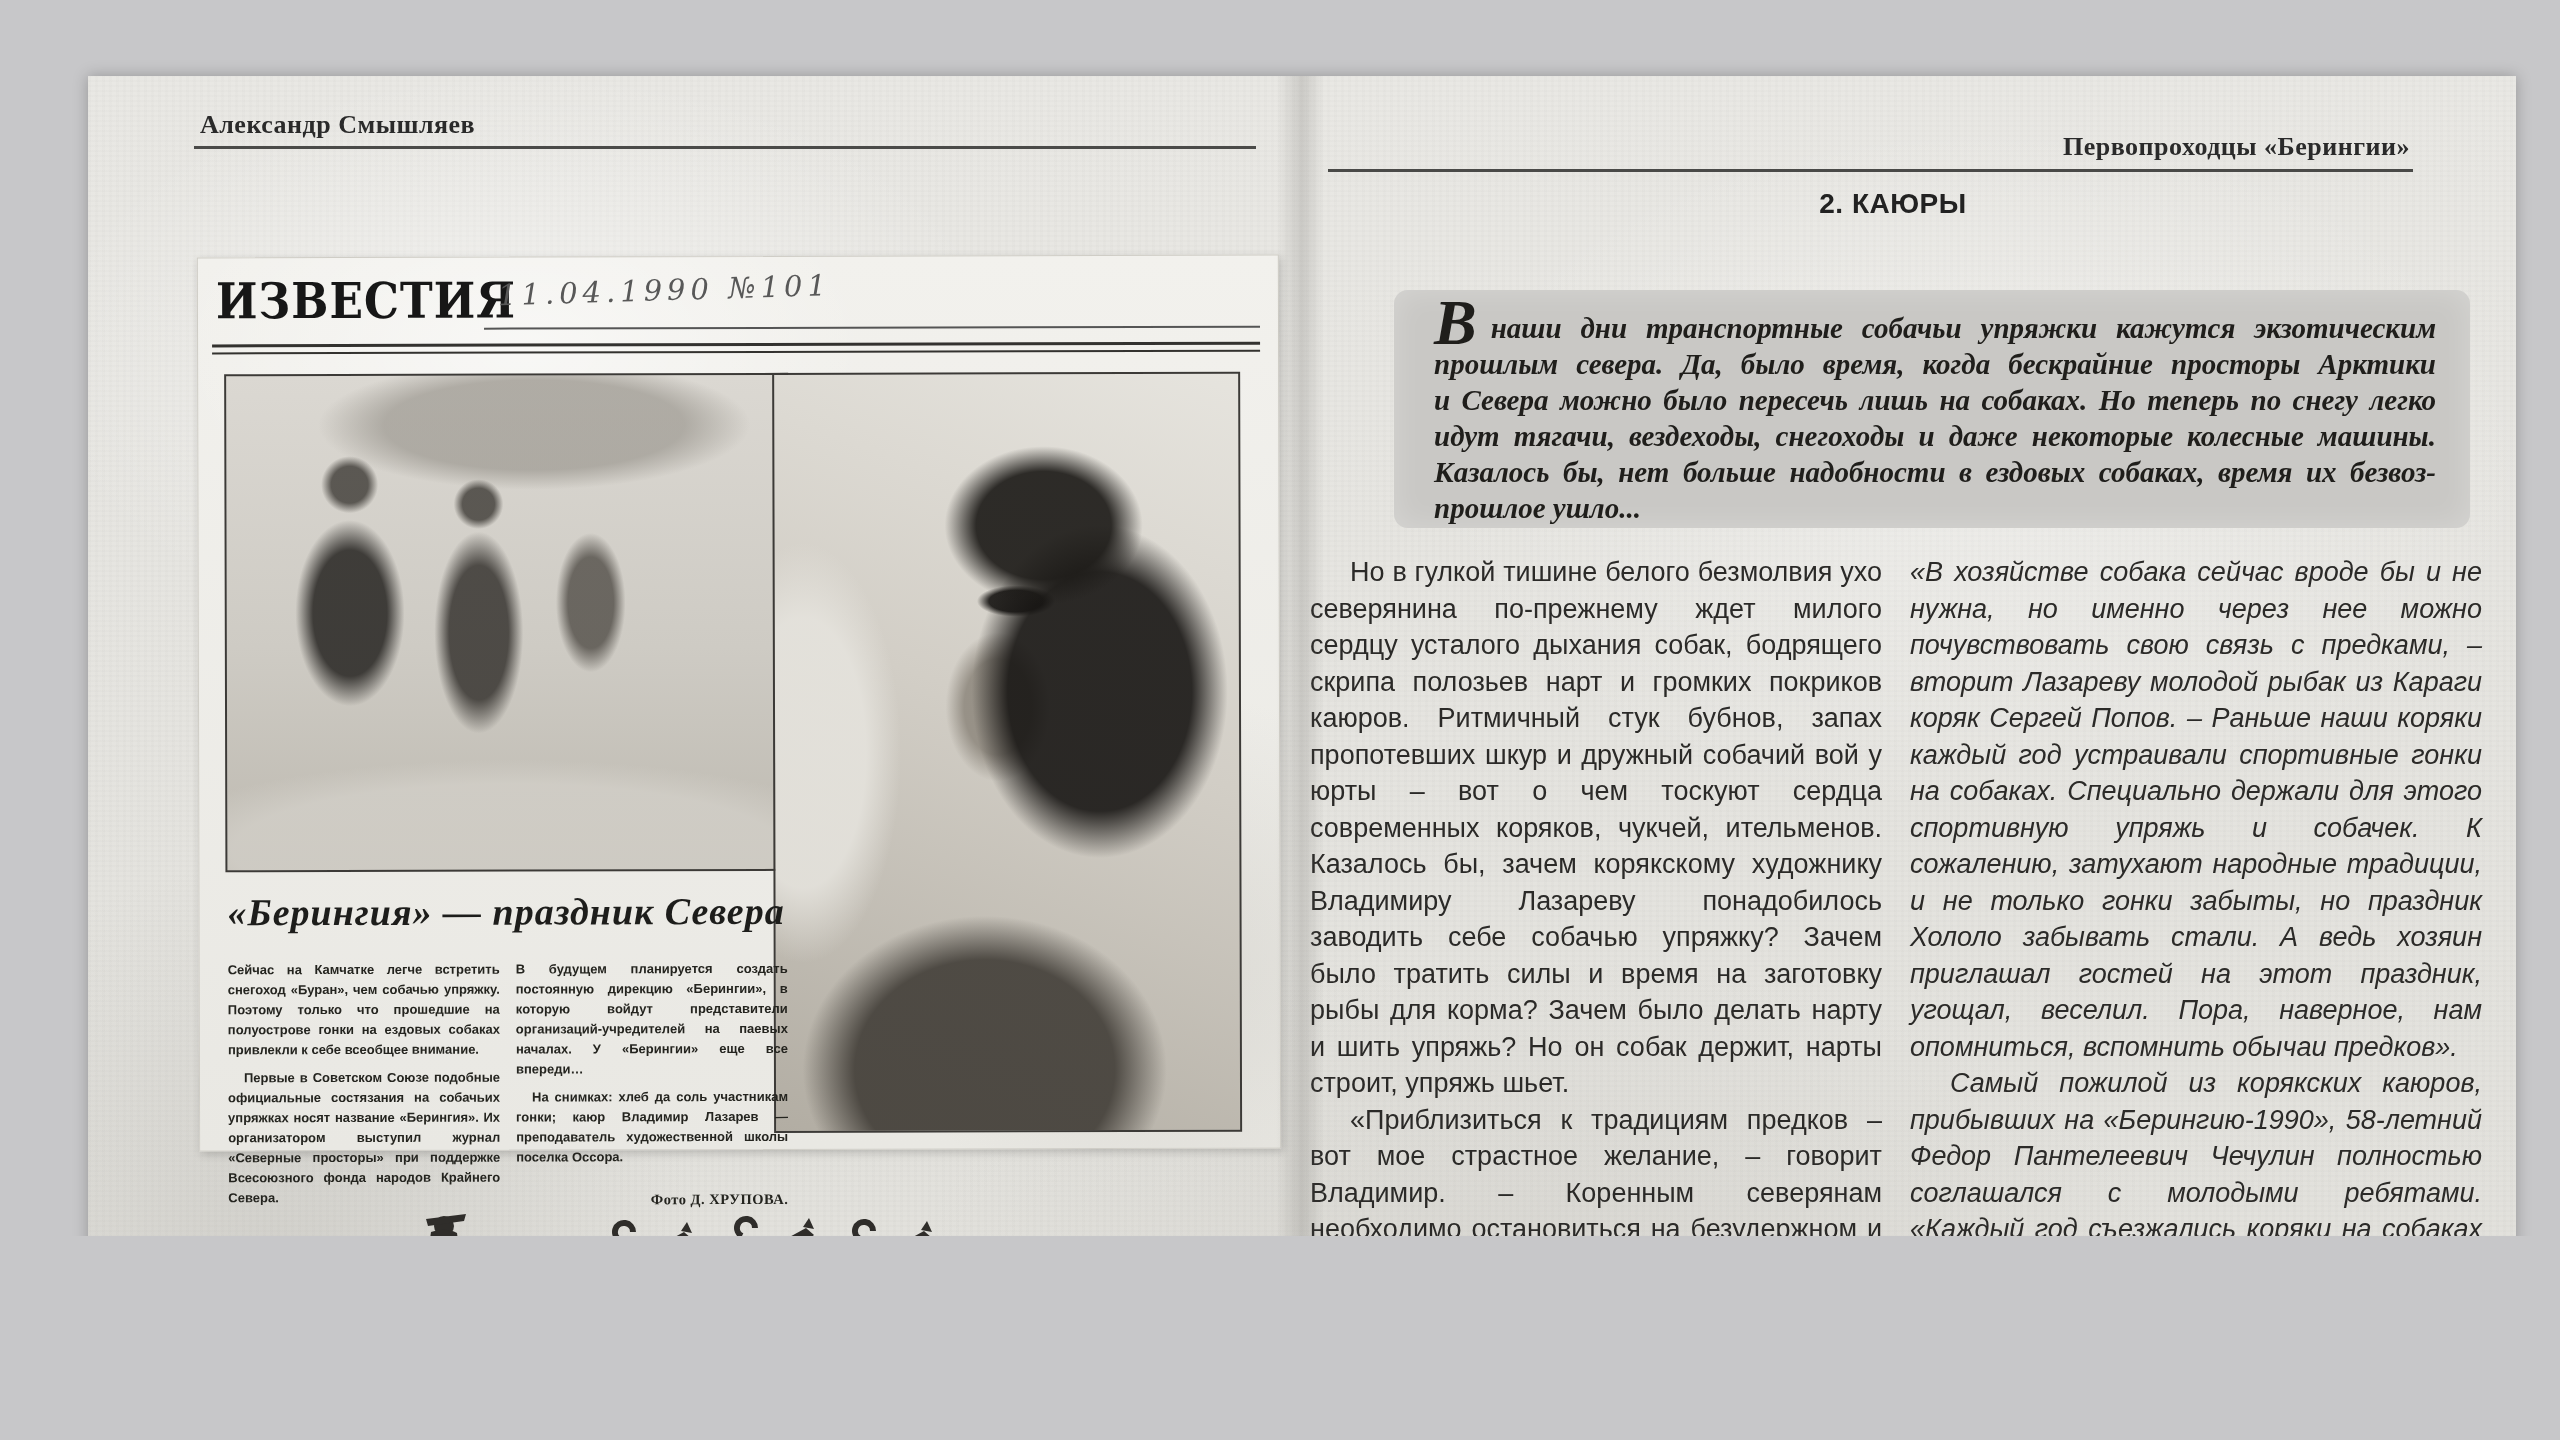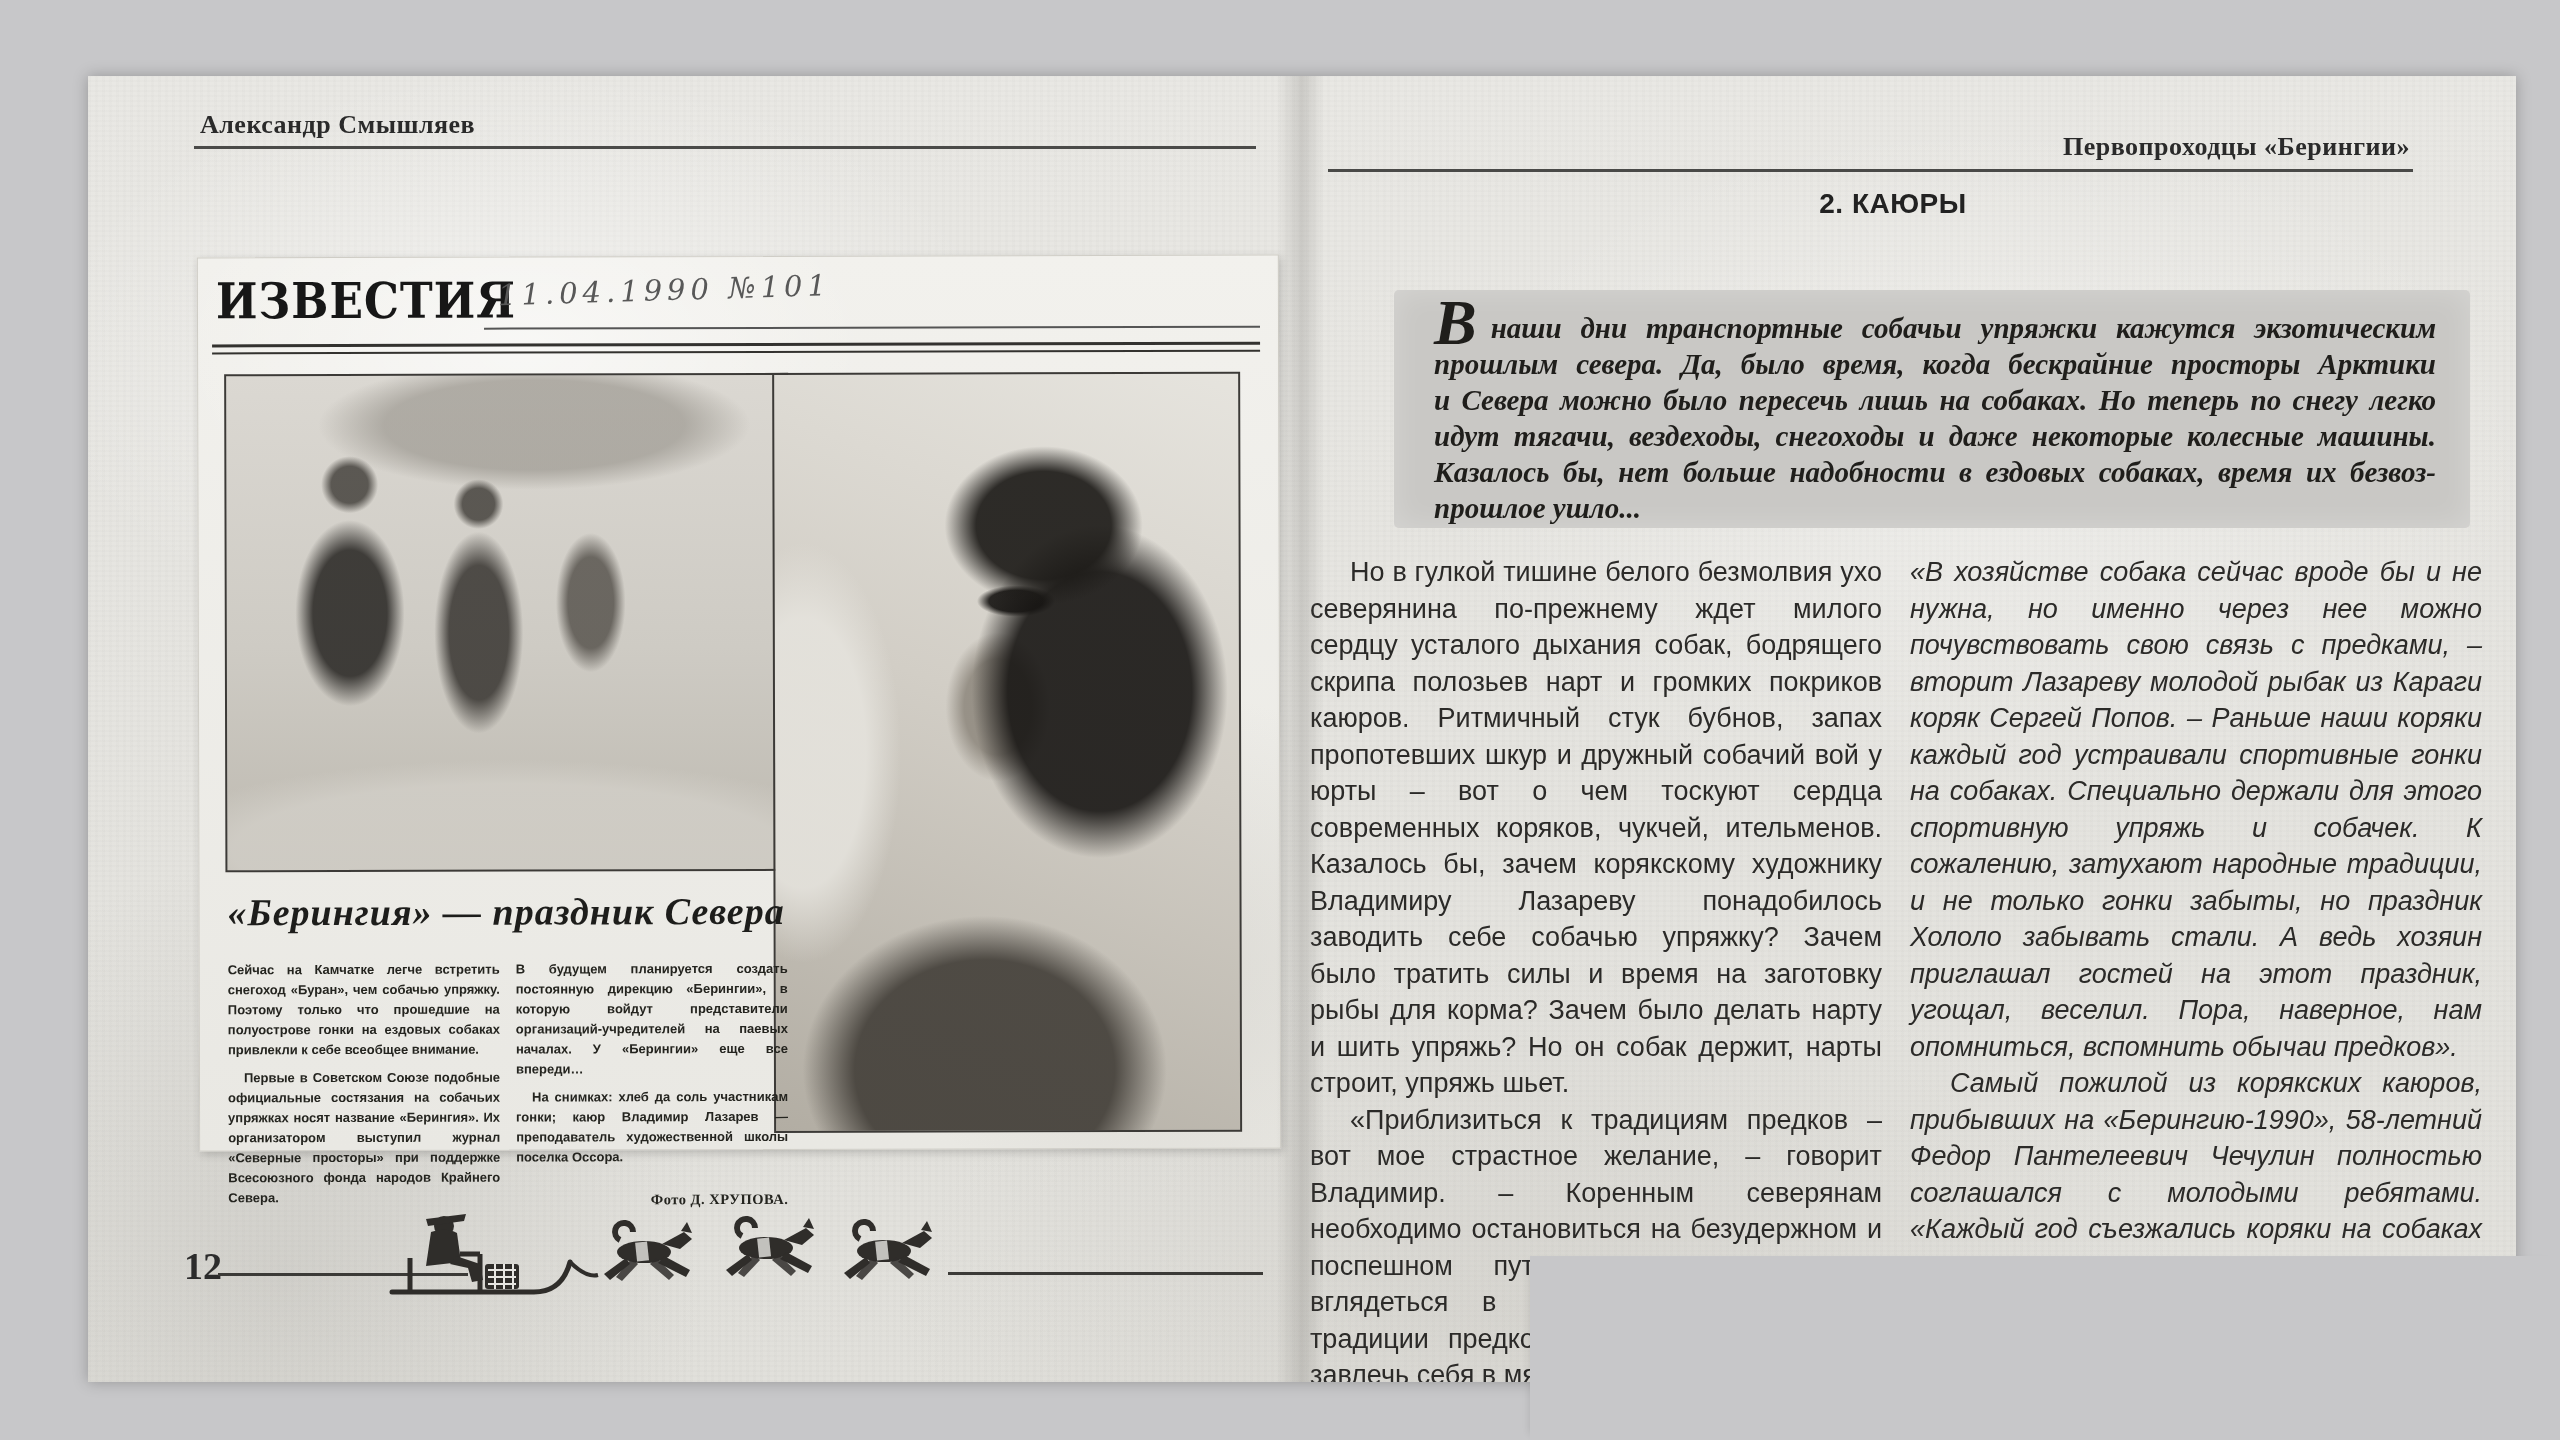--- a/index.html
+++ b/index.html
@@ -1,17 +1,17 @@
 <!DOCTYPE html>
 <html><head>
 <meta charset="utf-8">
 <style>
   html,body{margin:0;padding:0;background:#c7c7c9;}
   .abs{position:absolute;}
-  #screen{position:relative;width:2560px;height:1440px;background:#c7c7c9;overflow:hidden;
+  #screen{position:relative;width:2560px;height:1236px;background:#c7c7c9;overflow:hidden;
           font-family:"Liberation Serif",serif;color:#262626;}
   
   #paper{left:88px;top:76px;width:2428px;height:1306px;overflow:hidden;
     background-color:#e7e6e2;
     background-image:
       radial-gradient(700px 420px at 18% 22%, rgba(255,255,255,.45), transparent 70%),
       radial-gradient(800px 500px at 78% 30%, rgba(255,255,255,.30), transparent 70%),
       radial-gradient(600px 600px at 8% 92%, rgba(170,168,162,.30), transparent 70%),
       radial-gradient(900px 500px at 60% 95%, rgba(185,182,176,.28), transparent 72%),
       repeating-linear-gradient(0deg, rgba(0,0,0,.013) 0 2px, rgba(255,255,255,.01) 2px 5px),
@@ -75,21 +75,21 @@
   #page-num{left:96px;top:1168px;font-weight:bold;font-size:38px;color:#2c2c2c;}
   #foot-rule-a{left:130px;top:1197px;width:250px;height:3px;background:#3b3a37;}
   #foot-rule-b{left:860px;top:1196px;width:315px;height:3px;background:#3b3a37;}
   .sled-svg{overflow:visible;}
   #sled-left{left:296px;top:1128px;width:560px;height:96px;}
   
   #chapter-title{left:1230px;top:112px;width:1150px;text-align:center;
     font-family:"Liberation Sans",sans-serif;font-weight:bold;font-size:28px;
     letter-spacing:.5px;color:#222;}
   #lead-box{left:1306px;top:214px;width:1076px;height:238px;background:#c9c8c5;
-    border-radius:5px;box-shadow:inset 0 0 30px rgba(255,255,255,.25);
+    border-radius:14px;box-shadow:inset 0 0 30px rgba(255,255,255,.25);
     padding:20px 34px 0 40px;box-sizing:border-box;
     font-weight:bold;font-style:italic;font-size:29px;line-height:36px;color:#1f1e1b;}
   .lead-line{text-align:justify;text-align-last:justify;white-space:nowrap;}
   .lead-line.last{text-align-last:left;}
   #lead-dropcap{font-size:64px;line-height:0;vertical-align:-6px;padding-right:14px;font-style:italic;}
   .body-col{top:478px;width:572px;font-family:"Liberation Sans",sans-serif;
     font-size:27px;line-height:36.5px;text-align:justify;color:#2b2a28;}
   #body-col1{left:1222px;}
   #body-col2{left:1822px;font-style:italic;}
   .body-col p{margin:0;}

